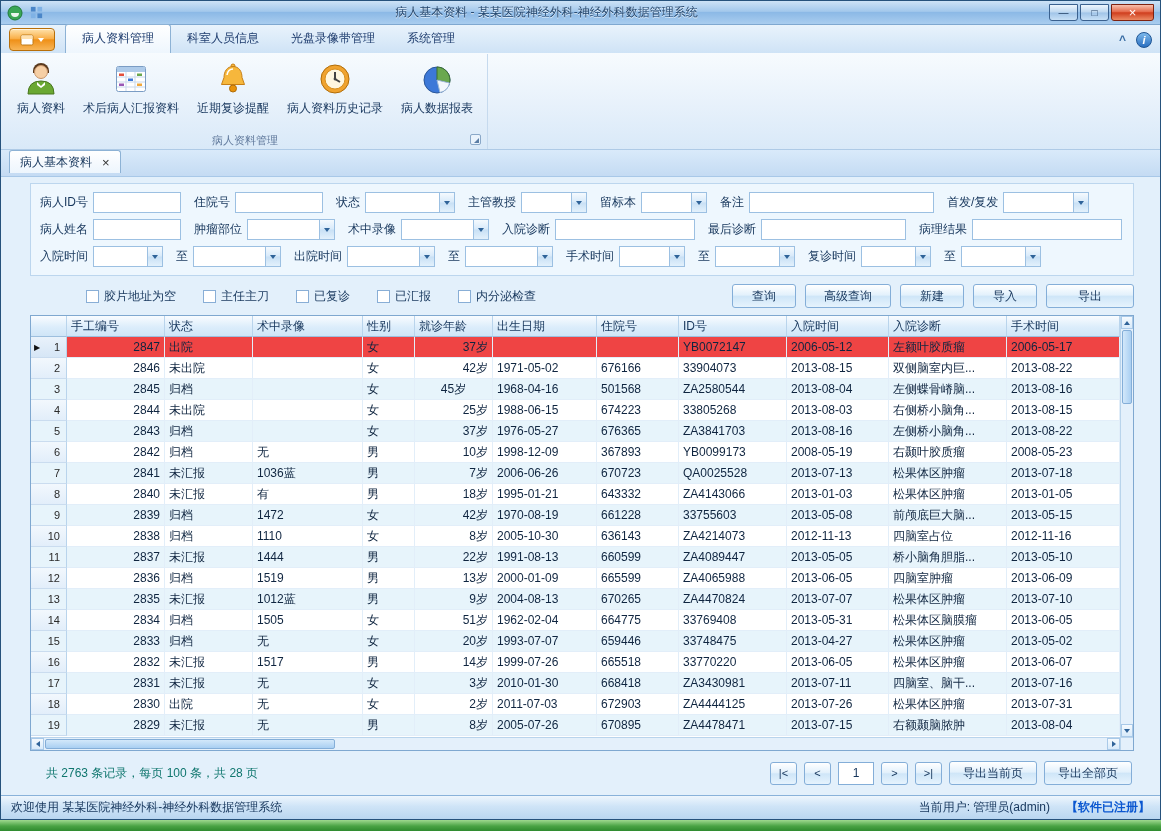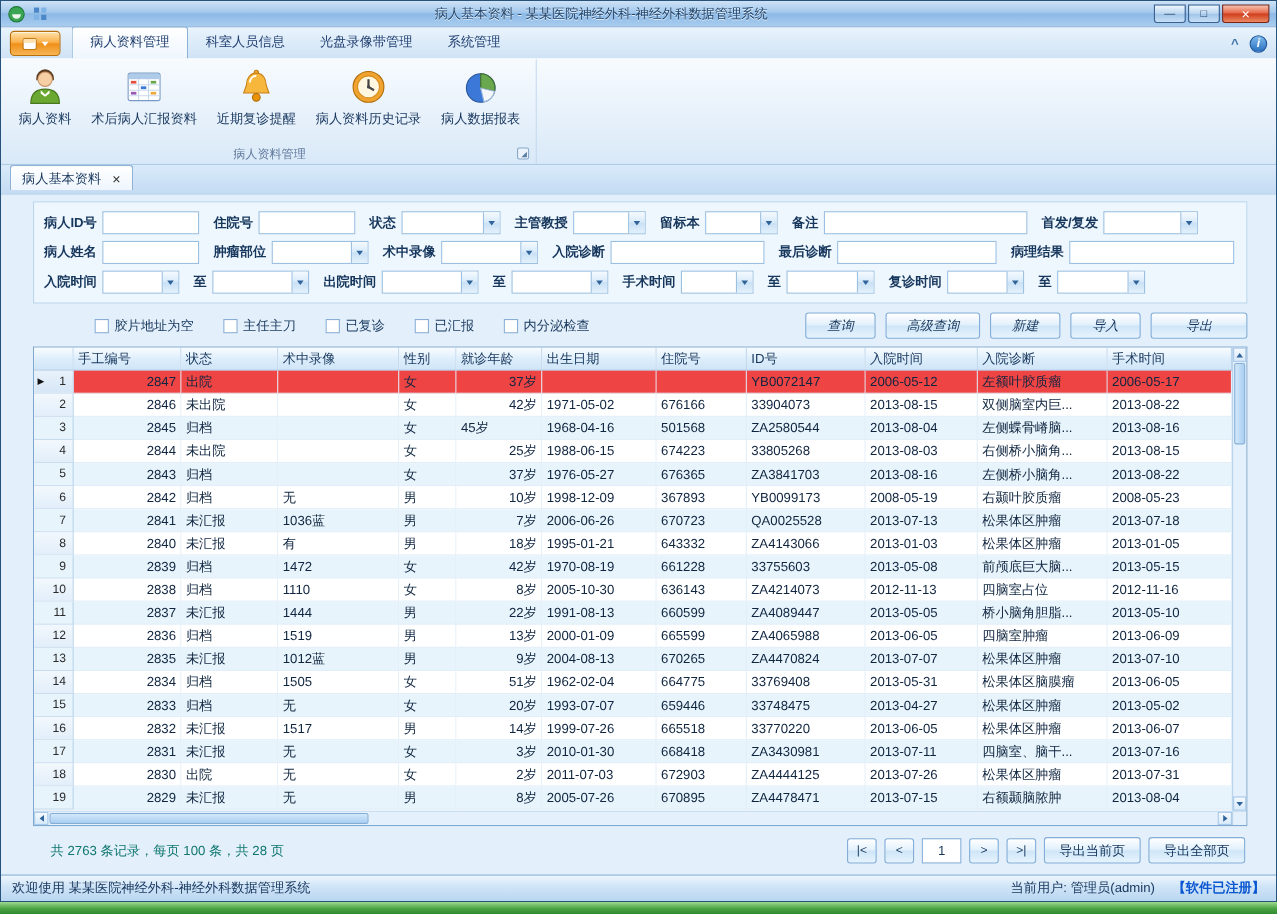--- a/index.html
+++ b/index.html
@@ -44,34 +44,34 @@
   
   .doc-tabstrip { flex: 0 0 27px; display: flex; align-items: flex-start; background: linear-gradient(#d9eafa, #c4dbf3); padding: 0 8px; border-bottom: 1px solid #a8c8e8; }
   .doc-tab { height: 23px; display: flex; align-items: center; gap: 10px; padding: 0 10px; background: linear-gradient(#ffffff, #edf5fd); border: 1px solid #8db2d5; border-bottom: none; border-radius: 3px 3px 0 0; color: #16365c; }
   .doc-close { color: #333; font-size: 13px; line-height: 1; }
 
   
   .content { flex: 1; min-height: 0; display: flex; flex-direction: column; background: #e3f0fb; padding: 6px 26px 0 29px; }
 
   .filter-panel { border: 1px solid #bcd6ee; background: #eef7fe; padding: 5px 9px; }
   .frow { height: 27px; display: flex; align-items: center; }
-  .ffield { display: flex; align-items: center; margin-right: 13px; font-weight: bold; }
+  .ffield { display: flex; align-items: center; margin-right: 13px; }
   .ffield:last-child { margin-right: 0; }
   .flabel { margin-right: 5px; color: #16365c; white-space: nowrap; }
   .ftext, .fcombo { height: 21px; background: #fff; border: 1px solid #9cc0e2; font: inherit; }
   .ftext { padding: 0 3px; }
   .fcombo { display: flex; justify-content: flex-end; align-items: stretch; }
   .combo-btn { width: 15px; display: flex; align-items: center; justify-content: center; background: linear-gradient(#f5fafe, #d8eafa 48%, #c8e0f5 52%, #e3f1fc); border-left: 1px solid #9cc0e2; }
   .tri-down-sm { width: 0; height: 0; border-left: 3px solid transparent; border-right: 3px solid transparent; border-top: 4px solid #2f6399; }
 
   .check-row { flex: 0 0 30px; display: flex; align-items: center; margin-top: 5px; }
   .chks { display: flex; gap: 27px; margin-left: 56px; }
   .chk { display: flex; align-items: center; gap: 5px; color: #16365c; }
   .chk-box { width: 13px; height: 13px; background: #fff; border: 1px solid #88aed6; }
-  .btn-group { margin-left: auto; display: flex; gap: 9px; font-style: italic; }
+  .btn-group { margin-left: auto; display: flex; gap: 9px; }
   .btn { height: 24px; min-width: 64px; padding: 0 13px; display: inline-flex; align-items: center; justify-content: center; background: linear-gradient(#ffffff, #e3f1fc 45%, #cfe6f8 52%, #e6f3fd); border: 1px solid #84aed8; border-radius: 3px; color: #16365c; font: inherit; white-space: nowrap; }
   .btn-group .btn:nth-child(2) { min-width: 86px; }
   .btn-group .btn:last-child { min-width: 88px; }
 
   
   .grid-wrap { flex: 0 0 436px; margin-top: 4px; border: 1px solid #7fa8d0; background: #fff; display: flex; flex-direction: column; overflow: hidden; }
   .grid-main { flex: 1; min-height: 0; display: flex; }
   .gtw { flex: 1; min-width: 0; overflow: hidden; }
   table { width: 100%; border-collapse: separate; border-spacing: 0; table-layout: fixed; }
   th { height: 21px; font-weight: normal; text-align: left; padding: 0 4px; background: linear-gradient(#f9fcff, #dcedfb 55%, #cfe5f7); border-right: 1px solid #b9d4ec; border-bottom: 1px solid #9dbfde; color: #16365c; white-space: nowrap; overflow: hidden; }
@@ -486,21 +486,21 @@
                   <td>2013-08-15</td>
                   <td>双侧脑室内巨...</td>
                   <td>2013-08-22</td>
                 </tr>
                 <tr class="alt">
                   <td class="ind"><span class="rownum">3</span></td>
                   <td style="text-align: right;">2845</td>
                   <td>归档</td>
                   <td></td>
                   <td>女</td>
-                  <td style="text-align: left;">45岁</td>
+                  <td style="text-align: center;">45岁</td>
                   <td>1968-04-16</td>
                   <td>501568</td>
                   <td>ZA2580544</td>
                   <td>2013-08-04</td>
                   <td>左侧蝶骨嵴脑...</td>
                   <td>2013-08-16</td>
                 </tr>
                 <tr>
                   <td class="ind"><span class="rownum">4</span></td>
                   <td style="text-align: right;">2844</td>

